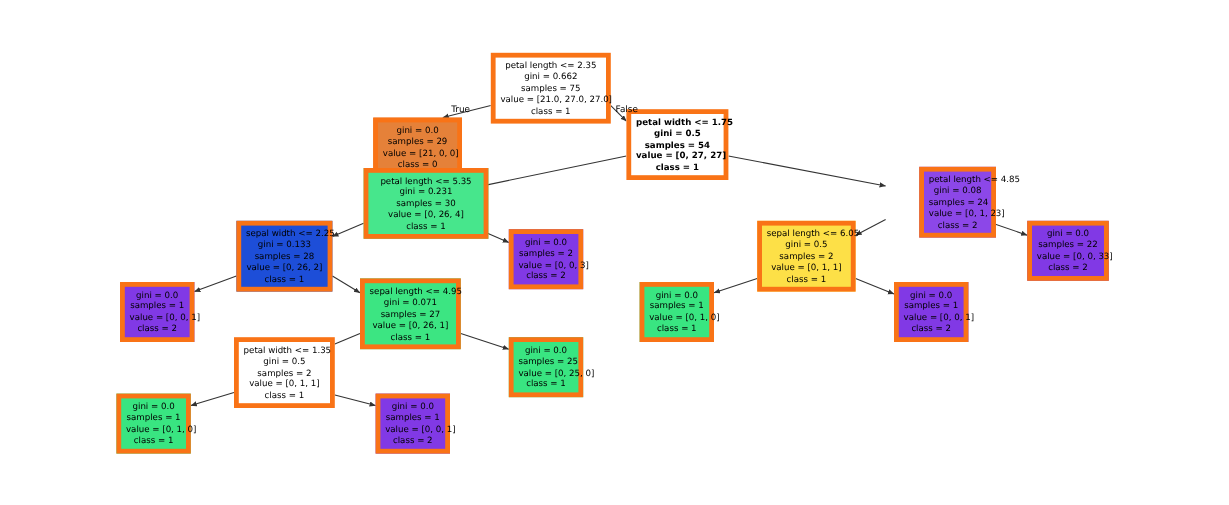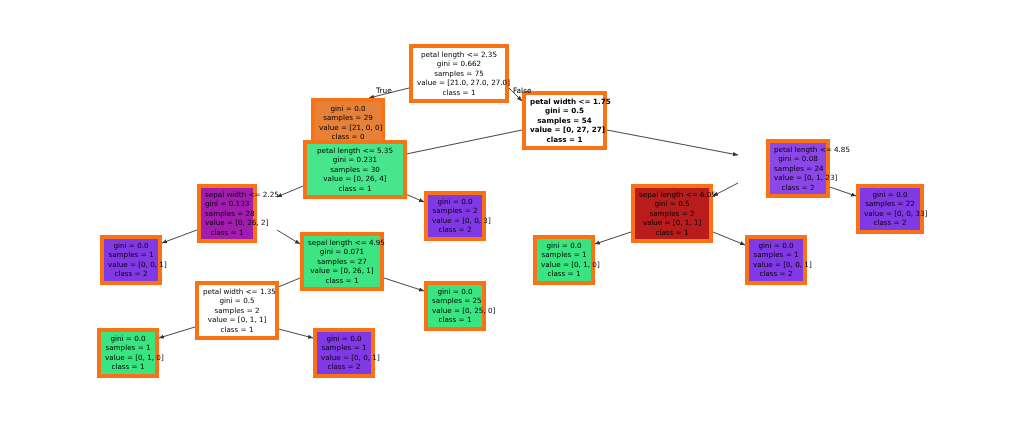--- a/index.html
+++ b/index.html
@@ -105,21 +105,21 @@
         <span class="nline">samples = 30</span>
         <span class="nline">value = [0, 26, 4]</span>
         <span class="nline">class = 1</span>
       </div>
       <div class="tree-node" style="left: 424px; top: 191px; width: 62px; min-height: 45px; background: rgb(129, 57, 229);">
         <span class="nline">gini = 0.0</span>
         <span class="nline">samples = 2</span>
         <span class="nline">value = [0, 0, 3]</span>
         <span class="nline">class = 2</span>
       </div>
-      <div class="tree-node" style="left: 197px; top: 184px; width: 60px; min-height: 56px; background: #a21caf;">
+      <div class="tree-node" style="left: 197px; top: 184px; width: 80px; min-height: 56px; background: #1d4ed8;">
         <span class="nline">sepal width &lt;= 2.25</span>
         <span class="nline">gini = 0.133</span>
         <span class="nline">samples = 28</span>
         <span class="nline">value = [0, 26, 2]</span>
         <span class="nline">class = 1</span>
       </div>
       <div class="tree-node" style="left: 100px; top: 235px; width: 62px; min-height: 45px; background: rgb(129, 57, 229);">
         <span class="nline">gini = 0.0</span>
         <span class="nline">samples = 1</span>
         <span class="nline">value = [0, 0, 1]</span>
@@ -157,21 +157,21 @@
         <span class="nline">value = [0, 25, 0]</span>
         <span class="nline">class = 1</span>
       </div>
       <div class="tree-node" style="left: 738px; top: 139px; width: 64px; min-height: 56px; background: rgb(140, 71, 232); margin-left: 28px;">
         <span class="nline">petal length &lt;= 4.85</span>
         <span class="nline">gini = 0.08</span>
         <span class="nline">samples = 24</span>
         <span class="nline">value = [0, 1, 23]</span>
         <span class="nline">class = 2</span>
       </div>
-      <div class="tree-node" style="left: 631px; top: 184px; width: 82px; min-height: 56px; background: #b91c1c;">
+      <div class="tree-node" style="left: 631px; top: 184px; width: 82px; min-height: 56px; background: #fde047;">
         <span class="nline">sepal length &lt;= 6.05</span>
         <span class="nline">gini = 0.5</span>
         <span class="nline">samples = 2</span>
         <span class="nline">value = [0, 1, 1]</span>
         <span class="nline">class = 1</span>
       </div>
       <div class="tree-node" style="left: 533px; top: 235px; width: 62px; min-height: 45px; background: rgb(57, 229, 129);">
         <span class="nline">gini = 0.0</span>
         <span class="nline">samples = 1</span>
         <span class="nline">value = [0, 1, 0]</span>

